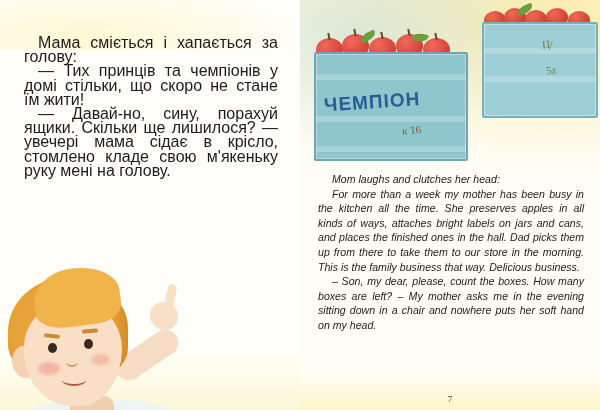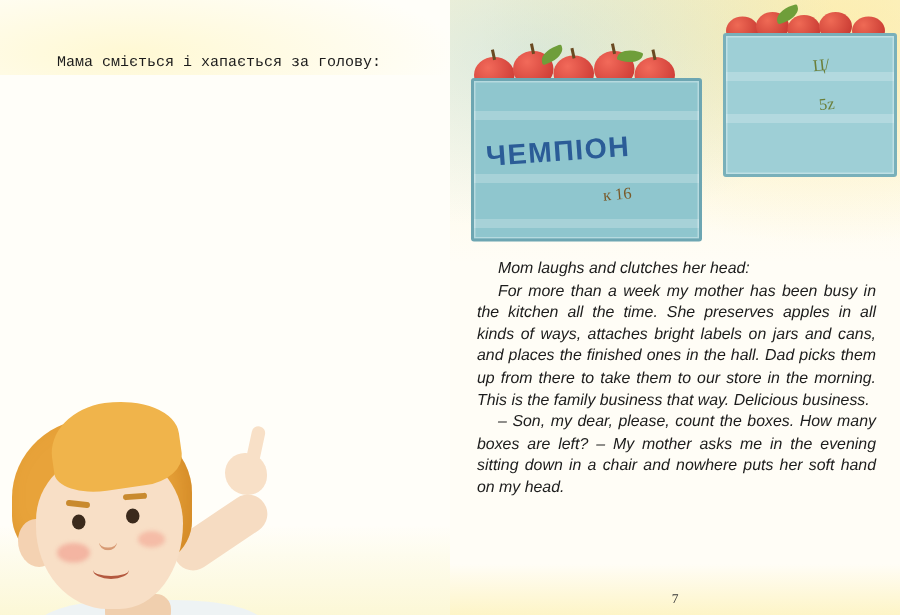--- a/index.html
+++ b/index.html
@@ -28,25 +28,25 @@
     width: 300px;
     height: 410px;
     background: #fffef9;
     overflow: hidden;
   }
   .left-text {
     position: absolute;
     left: 24px;
     top: 36px;
     width: 254px;
-    font-size: 10px;
+    font-size: 16px;
     line-height: 14.2px;
     color: #1c1c1c;
     text-align: justify;
-    font-family: Liberation Mono, monospace;
+    font-family: Liberation Sans, sans-serif;
   }
   .left-text p {
     margin: 0 0 0 0;
     text-indent: 14px;
   }
   .left-text p.dash {
     text-indent: 14px;
   }
   
   .wash-left-top {
@@ -389,20 +389,22 @@
 <body>
 
 <div class="book">
 
   <div class="page-left">
     <div class="wash-left-top"></div>
     <div class="wash-left-bottom"></div>
 
     <div class="left-text">
       <p>Мама сміється і хапається за голову:</p>
+      <p class="dash">— Тих принців та чемпіонів у домі стільки, що скоро не стане їм жити!</p>
+      <p class="dash">— Давай-но, сину, порахуй ящики. Скільки ще лишилося? — увечері мама сідає в крісло, стомлено кладе свою м'якеньку руку мені на голову.</p>
     </div>
 
     <div class="boy">
       <div class="boy-arm"></div>
       <div class="boy-hand"></div>
       <div class="boy-finger"></div>
       <div class="boy-shirt"></div>
       <div class="boy-neck"></div>
       <div class="boy-hair"></div>
       <div class="boy-ear"></div>

